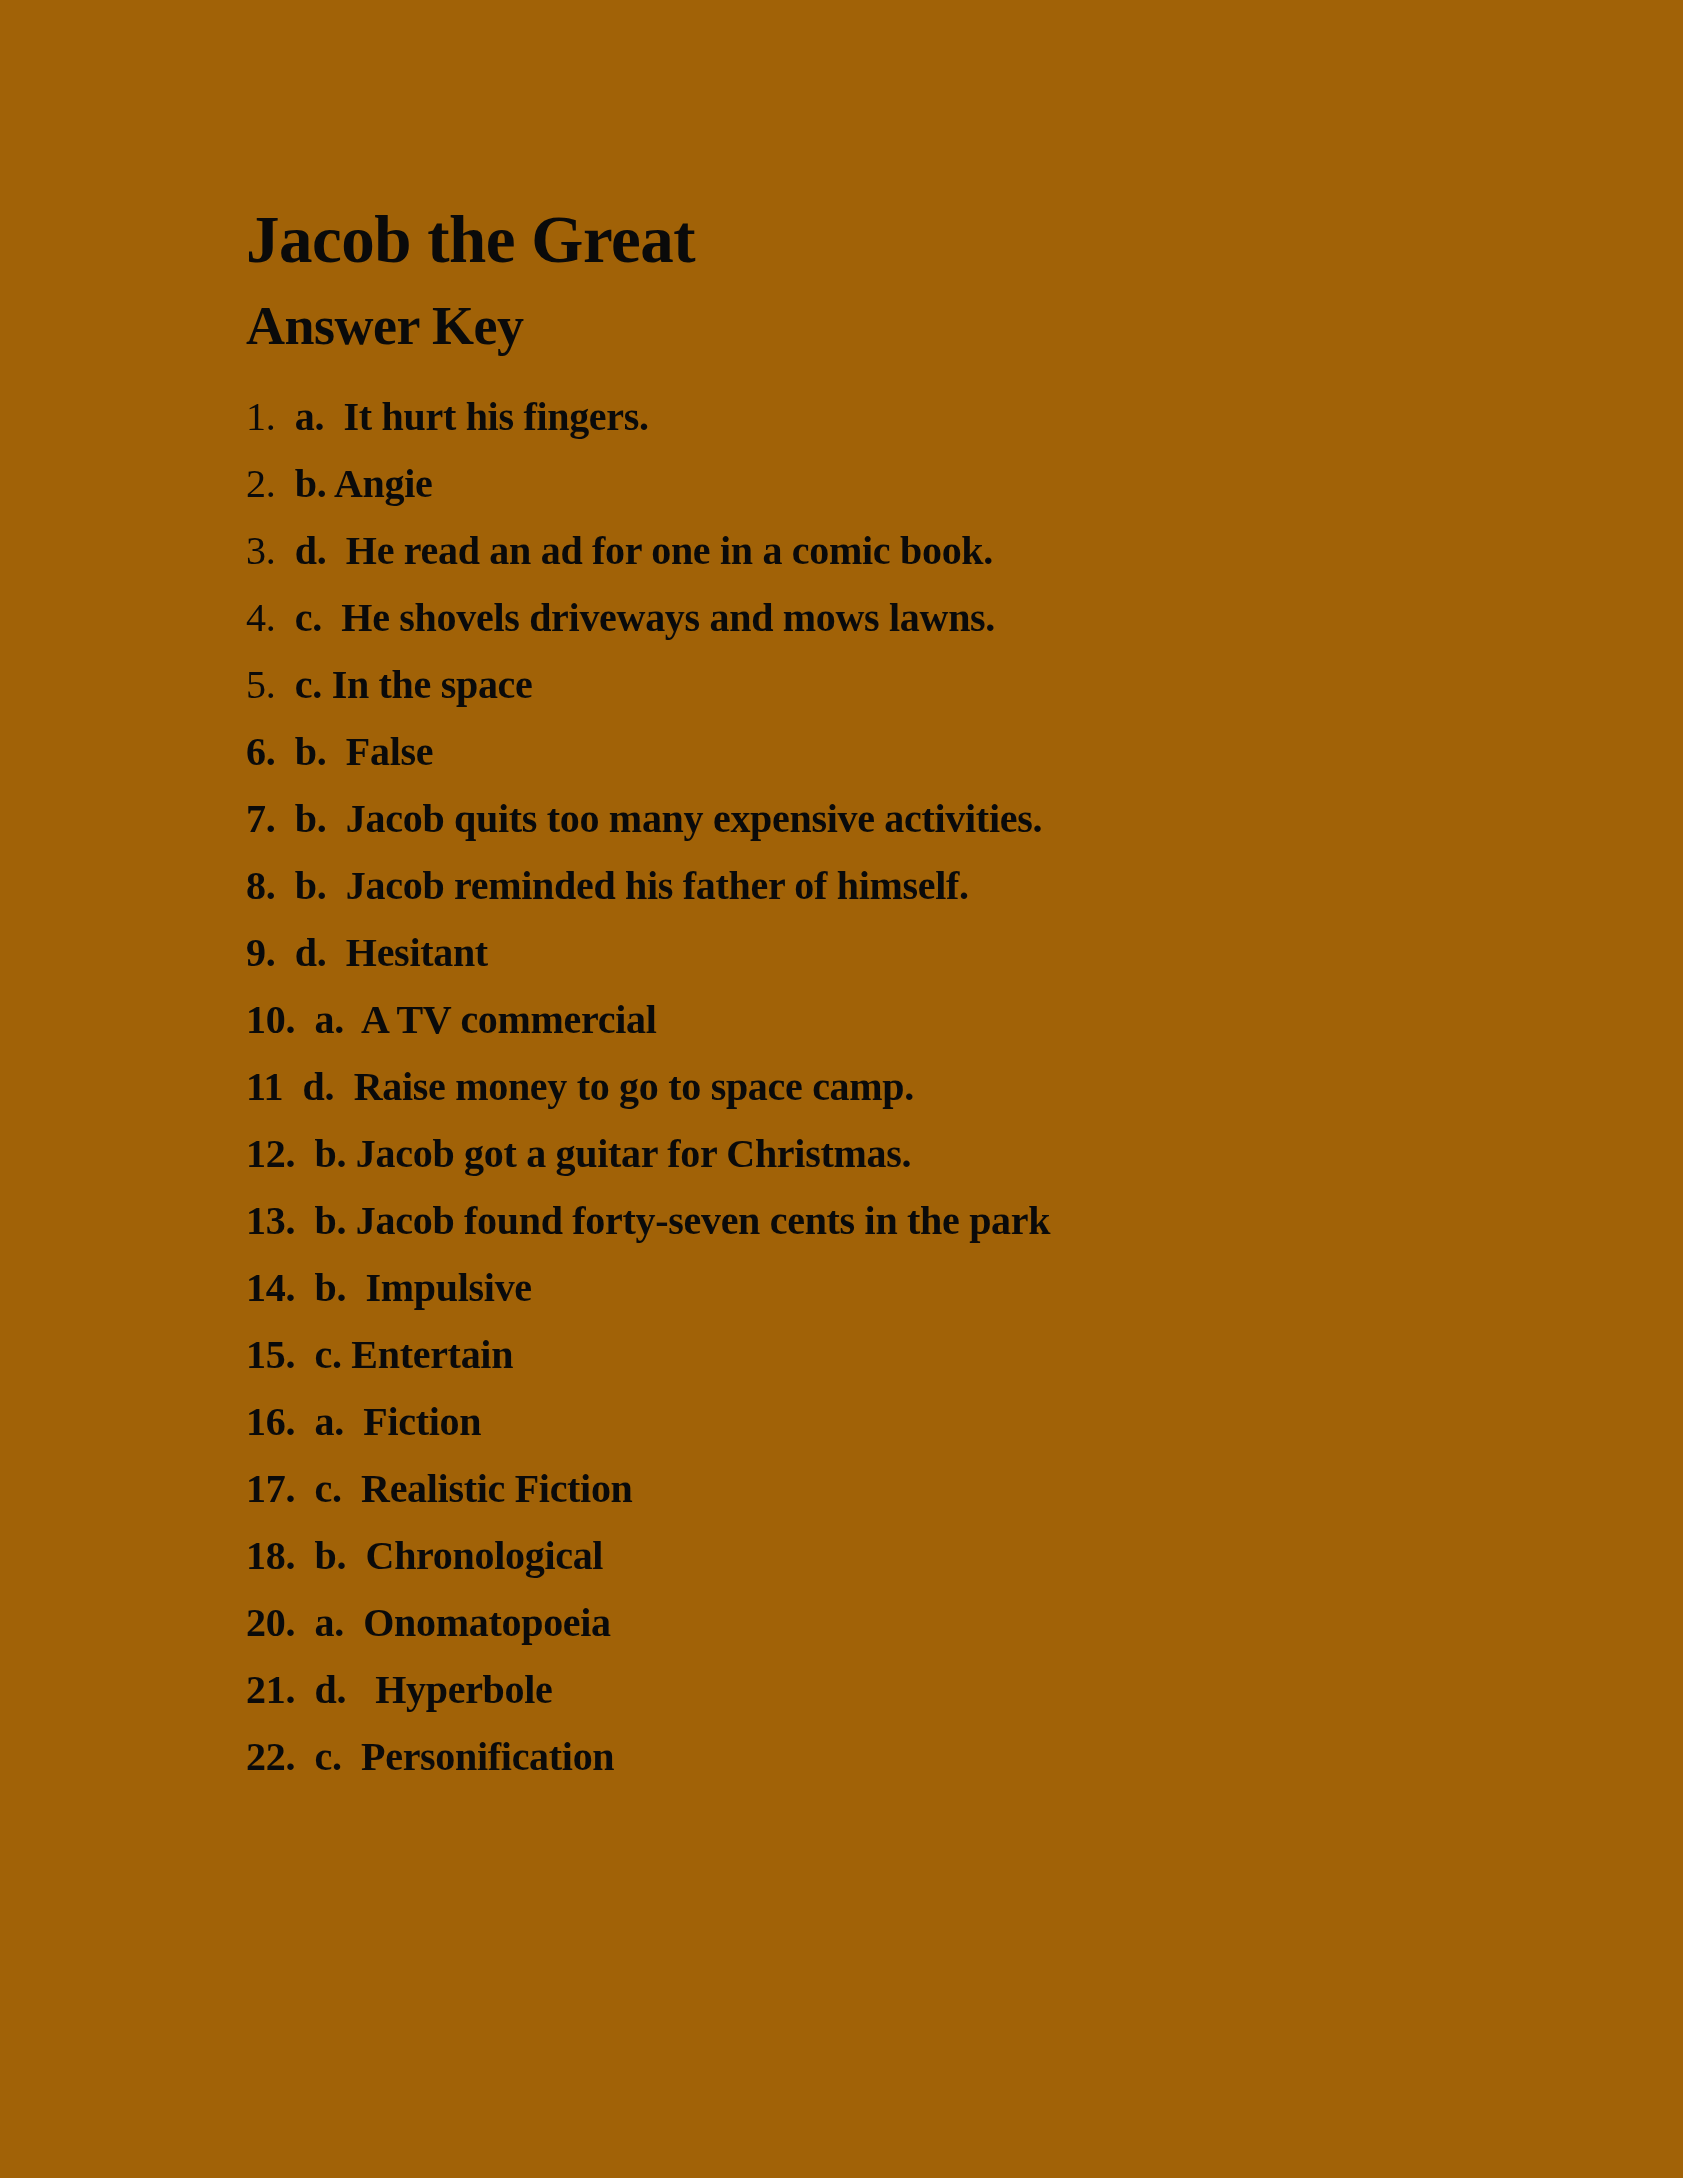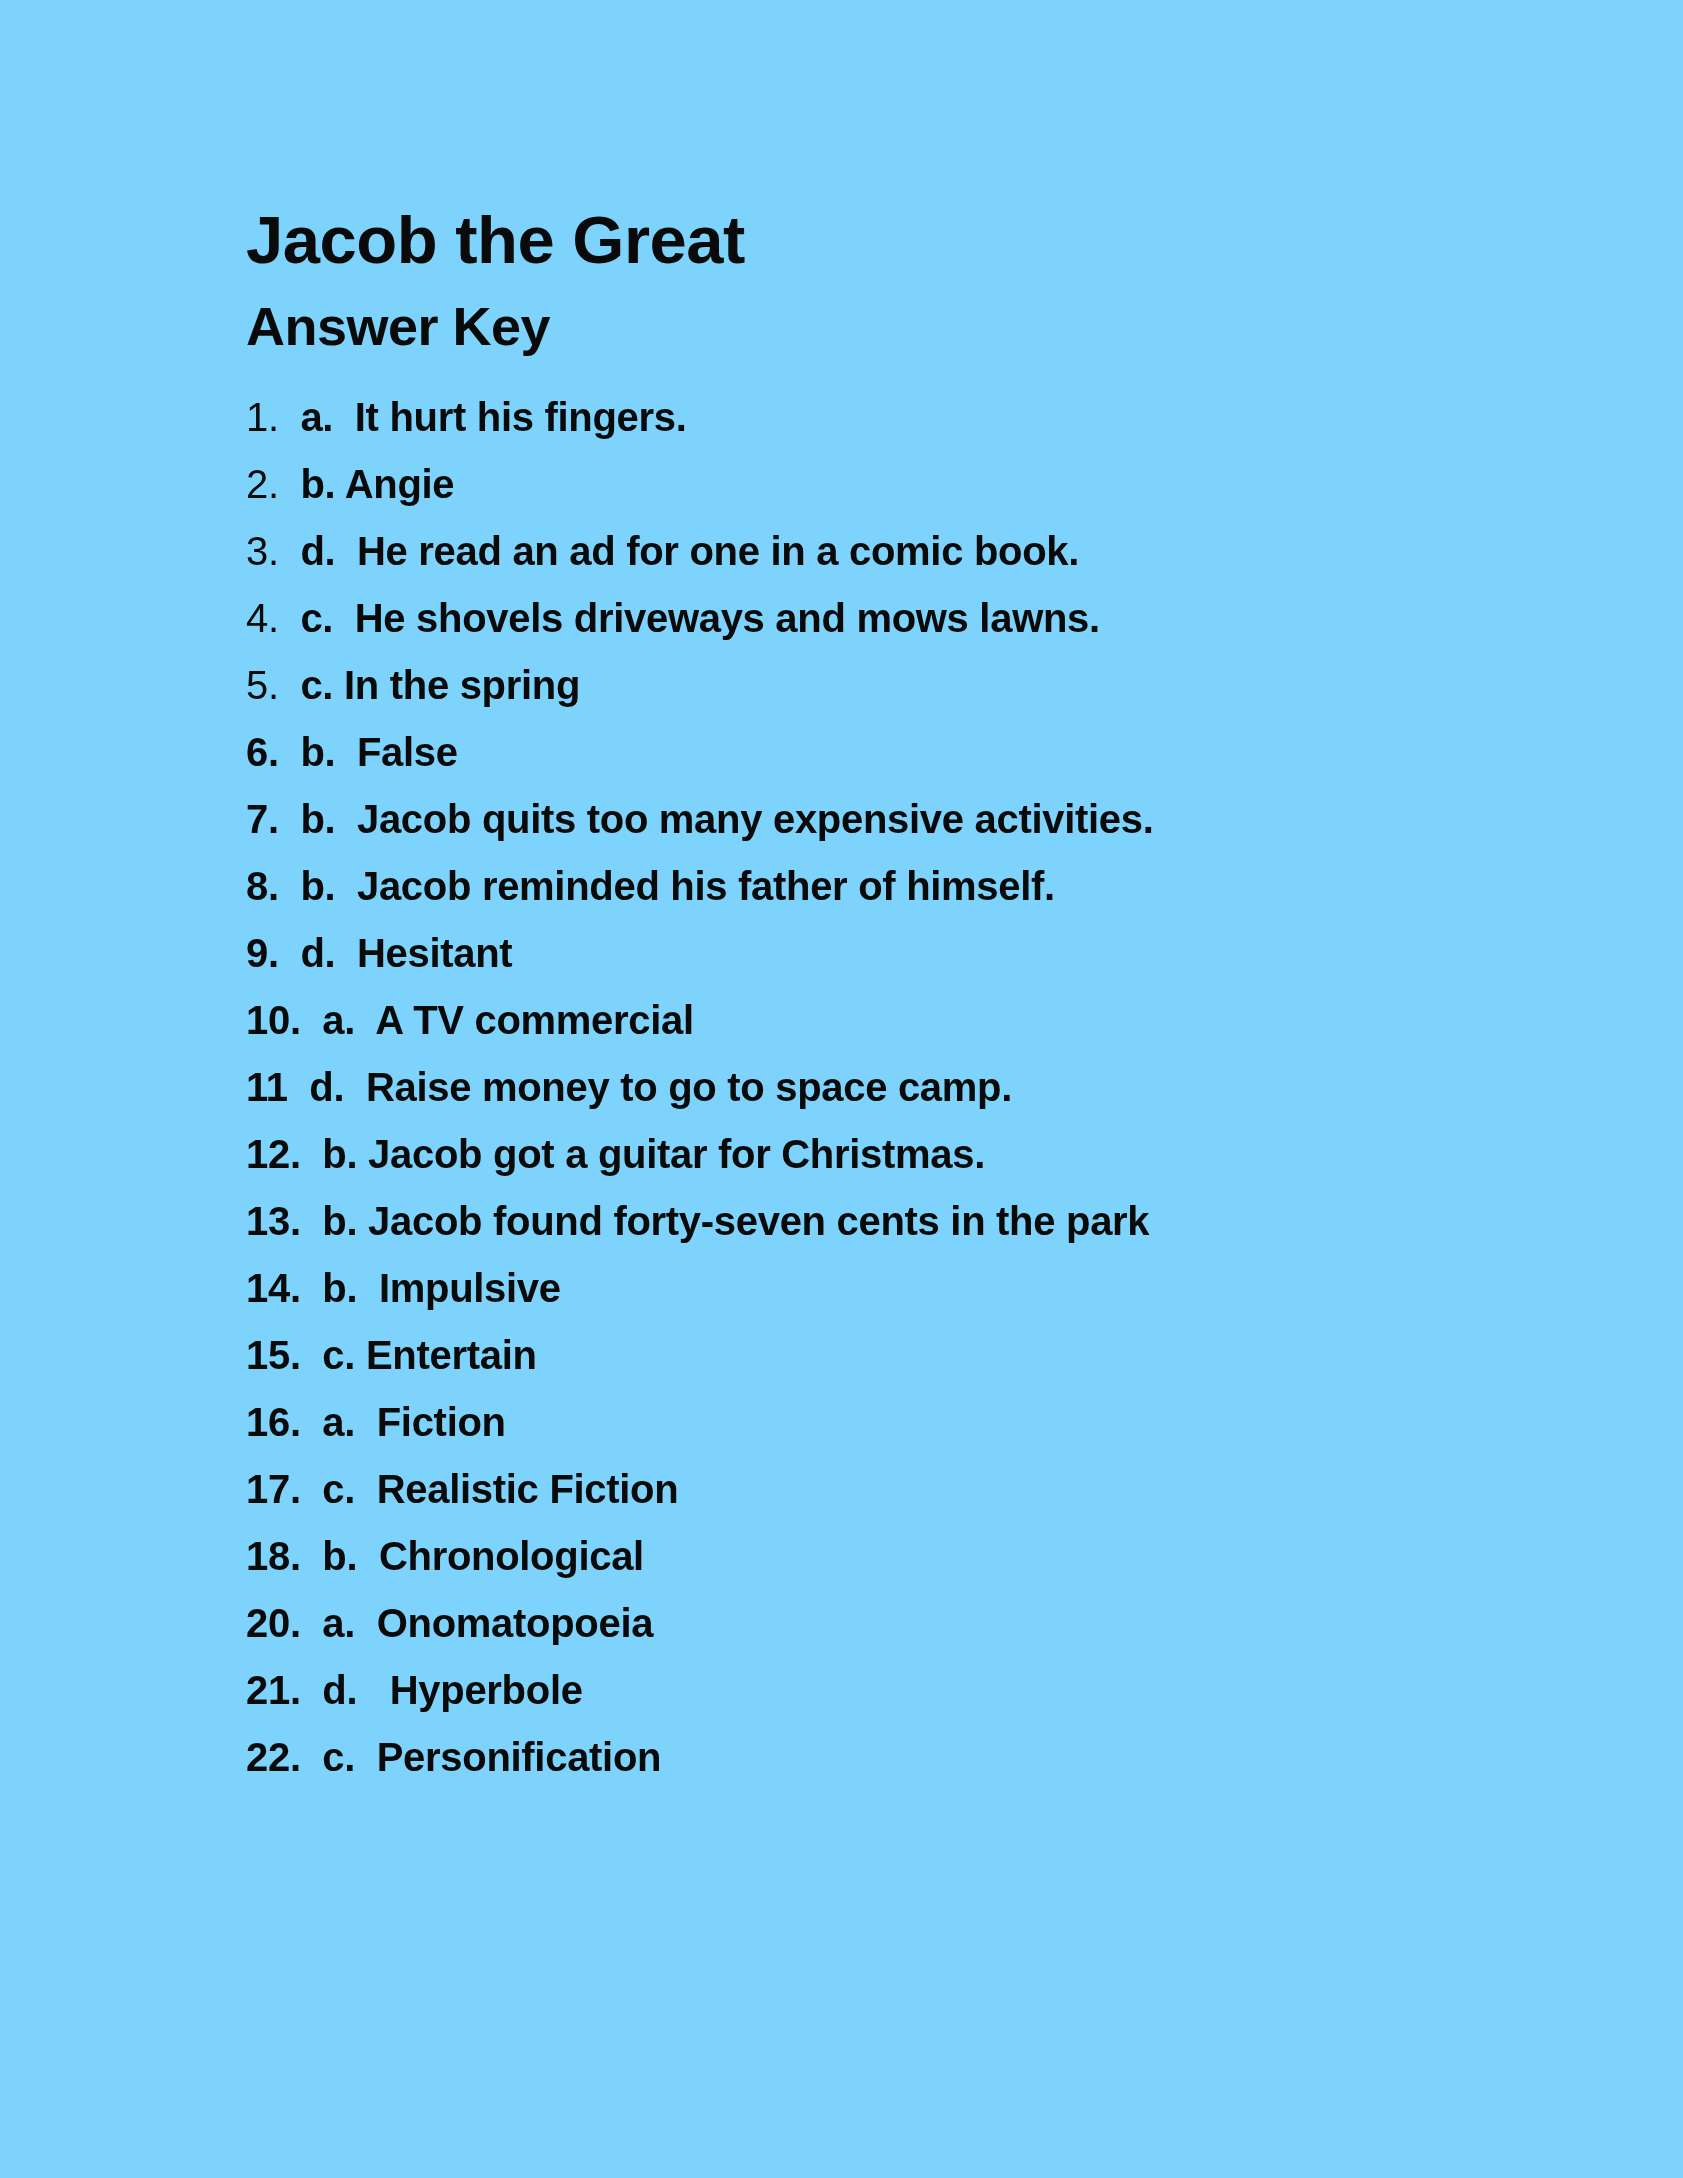--- a/index.html
+++ b/index.html
@@ -4,23 +4,23 @@
 <style>
   html, body {
     margin: 0;
     padding: 0;
     background: #ffffff;
   }
   .page {
     position: relative;
     width: 1683px;
     height: 2178px;
-    background: #7dd3fc;
+    background: #a16207;
     overflow: hidden;
-    font-family: Liberation Sans, sans-serif;
+    font-family: Liberation Serif, serif;
     color: #0a0a0a;
   }
   .doc {
     position: absolute;
     left: 246px;
     top: 205px;
     width: 1287px;
   }
   .title {
     font-size: 67px;
@@ -59,21 +59,21 @@
   <div class="doc">
 
     <div class="title">Jacob the Great</div>
     <div class="subtitle">Answer Key</div>
 
     <div class="answers">
       <div class="row"><span class="row-num" data-bold="false">1.</span><span class="row-text">  a.  It hurt his fingers.</span></div>
       <div class="row"><span class="row-num" data-bold="false">2.</span><span class="row-text">  b. Angie</span></div>
       <div class="row"><span class="row-num" data-bold="false">3.</span><span class="row-text">  d.  He read an ad for one in a comic book.</span></div>
       <div class="row"><span class="row-num" data-bold="false">4.</span><span class="row-text">  c.  He shovels driveways and mows lawns.</span></div>
-      <div class="row"><span class="row-num" data-bold="false">5.</span><span class="row-text">  c. In the spring</span></div>
+      <div class="row"><span class="row-num" data-bold="false">5.</span><span class="row-text">  c. In the space</span></div>
       <div class="row"><span class="row-num" data-bold="true">6.</span><span class="row-text">  b.  False</span></div>
       <div class="row"><span class="row-num" data-bold="true">7.</span><span class="row-text">  b.  Jacob quits too many expensive activities.</span></div>
       <div class="row"><span class="row-num" data-bold="true">8.</span><span class="row-text">  b.  Jacob reminded his father of himself.</span></div>
       <div class="row"><span class="row-num" data-bold="true">9.</span><span class="row-text">  d.  Hesitant</span></div>
       <div class="row"><span class="row-num" data-bold="true">10.</span><span class="row-text">  a.  A TV commercial</span></div>
       <div class="row"><span class="row-num" data-bold="true">11</span><span class="row-text">  d.  Raise money to go to space camp.</span></div>
       <div class="row"><span class="row-num" data-bold="true">12.</span><span class="row-text">  b. Jacob got a guitar for Christmas.</span></div>
       <div class="row"><span class="row-num" data-bold="true">13.</span><span class="row-text">  b. Jacob found forty-seven cents in the park</span></div>
       <div class="row"><span class="row-num" data-bold="true">14.</span><span class="row-text">  b.  Impulsive</span></div>
       <div class="row"><span class="row-num" data-bold="true">15.</span><span class="row-text">  c. Entertain</span></div>

